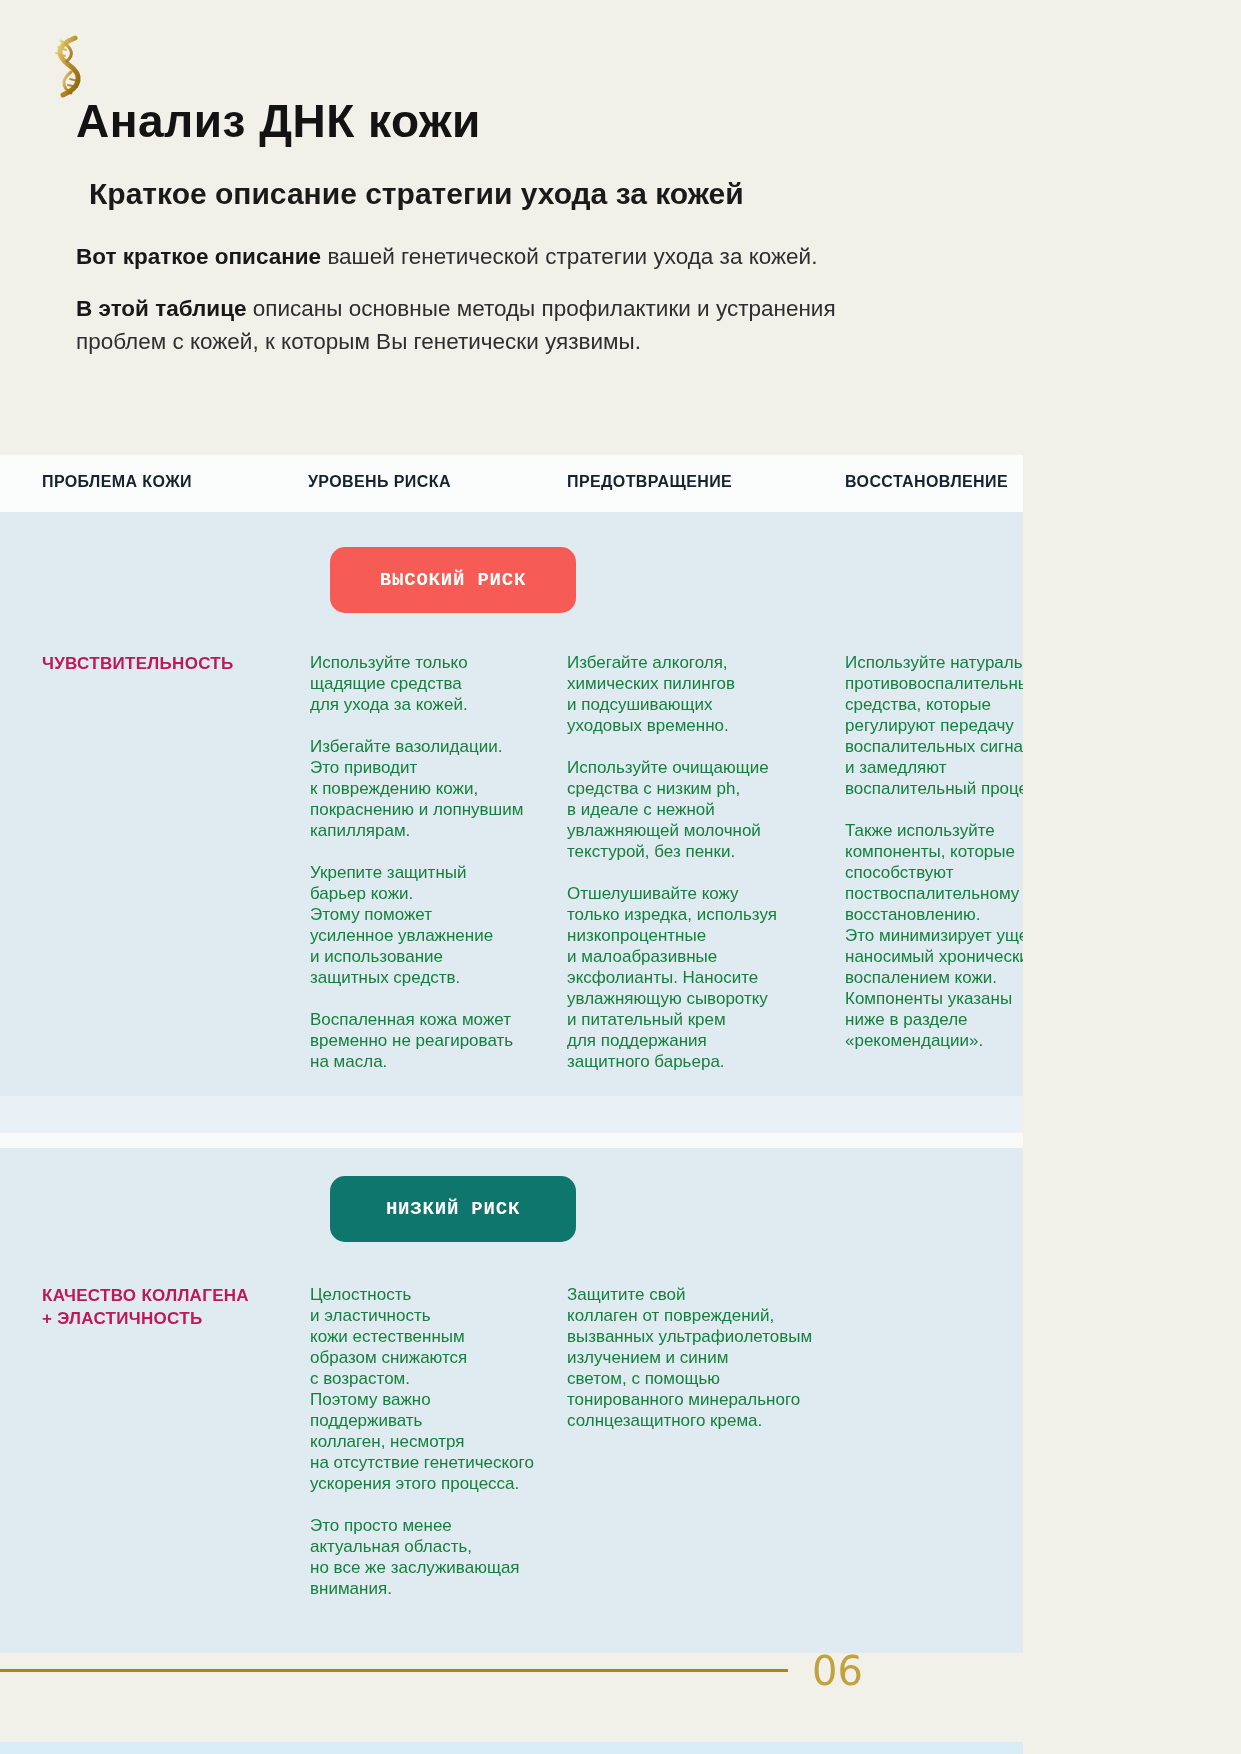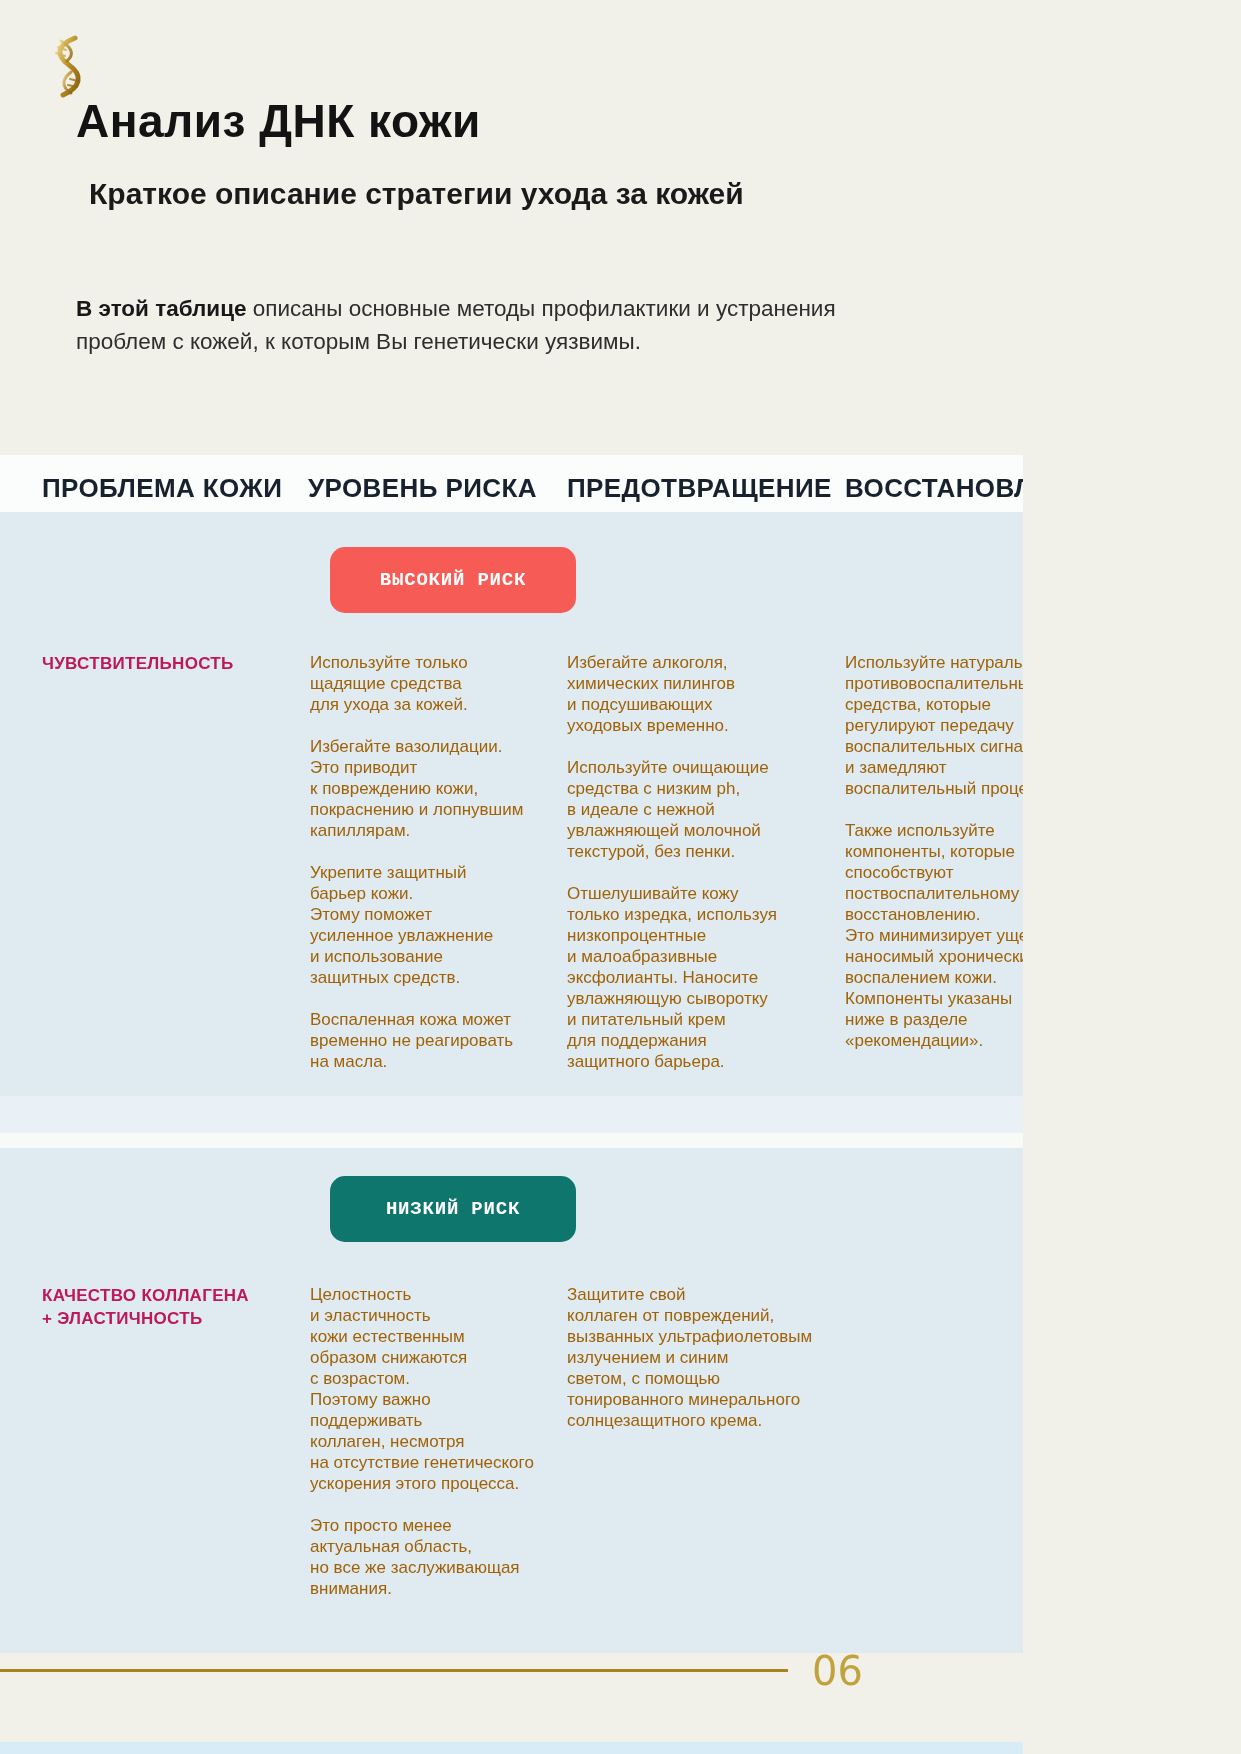--- a/index.html
+++ b/index.html
@@ -19,33 +19,33 @@
   .i2{top:292px;}
 
   .band{position:absolute;left:0;width:100%;}
   .header-row{top:455px;height:57px;background:#fbfdfd;}
   .sec1{top:512px;height:584px;background:#dfebf1;}
   .sec1b{top:1096px;height:37px;background:#e9f1f6;}
   .gap{top:1133px;height:15px;background:#f8faf7;}
   .sec2{top:1148px;height:505px;background:#dfebf1;}
   .bottom-strip{top:1742px;height:12px;background:#d8ecf7;}
 
-  .header-cell{position:absolute;top:473px;font-size:26px;font-weight:700;
+  .header-cell{position:absolute;top:473px;font-size:16px;font-weight:700;
                color:#18222e;letter-spacing:.4px;}
   .h1{left:42px;}.h2{left:308px;}.h3{left:567px;}.h4{left:845px;}
 
   .badge{position:absolute;left:330px;width:246px;height:66px;border-radius:15px;
          display:flex;align-items:center;justify-content:center;color:#ffffff;
          font-weight:700;font-size:19px;letter-spacing:.8px;font-family:Liberation Mono, monospace;}
   .badge-high{top:547px;background:#f65b55;}
   .badge-low{top:1176px;background:#0f766e;}
 
   .problem-label{position:absolute;left:42px;width:260px;font-size:17px;font-weight:700;
                  color:#be185d;letter-spacing:.3px;line-height:23px;white-space:pre-line;}
-  .cell{position:absolute;font-size:17px;line-height:21px;color:#a16207;white-space:pre-line;}
+  .cell{position:absolute;font-size:17px;line-height:21px;color:#15803d;white-space:pre-line;}
   .cell p{margin:0 0 21px 0;}
   .cell p:last-child{margin-bottom:0;}
   .s1{top:652px;}
   .s2{top:1284px;}
   .c2{left:310px;width:258px;}
   .c3{left:567px;width:276px;}
   .c4{left:845px;width:278px;}
 
   .footer-line{position:absolute;left:0;top:1669px;width:788px;height:3px;background:#a8831e;}
   .page-number{position:absolute;left:812px;top:1648px;font-size:40px;color:#c2a23c;
@@ -66,20 +66,21 @@
     </defs>
     <path d="M31 4 C13 11 11 21 25 31 C39 41 37 53 19 61" fill="none" stroke="url(#gld)" stroke-width="5" stroke-linecap="round"></path>
     <path d="M17 7 C29 14 30 21 23 27" fill="none" stroke="url(#gld)" stroke-width="3" stroke-linecap="round" opacity="0.85"></path>
     <path d="M27 38 C18 45 17 53 27 59" fill="none" stroke="url(#gld)" stroke-width="3" stroke-linecap="round" opacity="0.85"></path>
     <path d="M14 13 l8 3 M12 19 l9 3 M26 45 l8 2 M24 51 l9 2" stroke="url(#gld)" stroke-width="2" stroke-linecap="round" opacity="0.8"></path>
   </svg>
 
   <h1 class="page-title">Анализ ДНК кожи</h1>
   <h2 class="page-subtitle">Краткое описание стратегии ухода за кожей</h2>
 
+  <p class="intro i1"><b>Вот краткое описание</b><span> вашей генетической стратегии ухода за кожей.</span></p>
 
   <p class="intro i2"><b>В этой таблице</b><span> описаны основные методы профилактики и устранения
 проблем с кожей, к которым Вы генетически уязвимы.</span></p>
 
   <div class="band header-row"></div>
   <div class="band sec1"></div>
   <div class="band sec1b"></div>
   <div class="band gap"></div>
   <div class="band sec2"></div>
 

